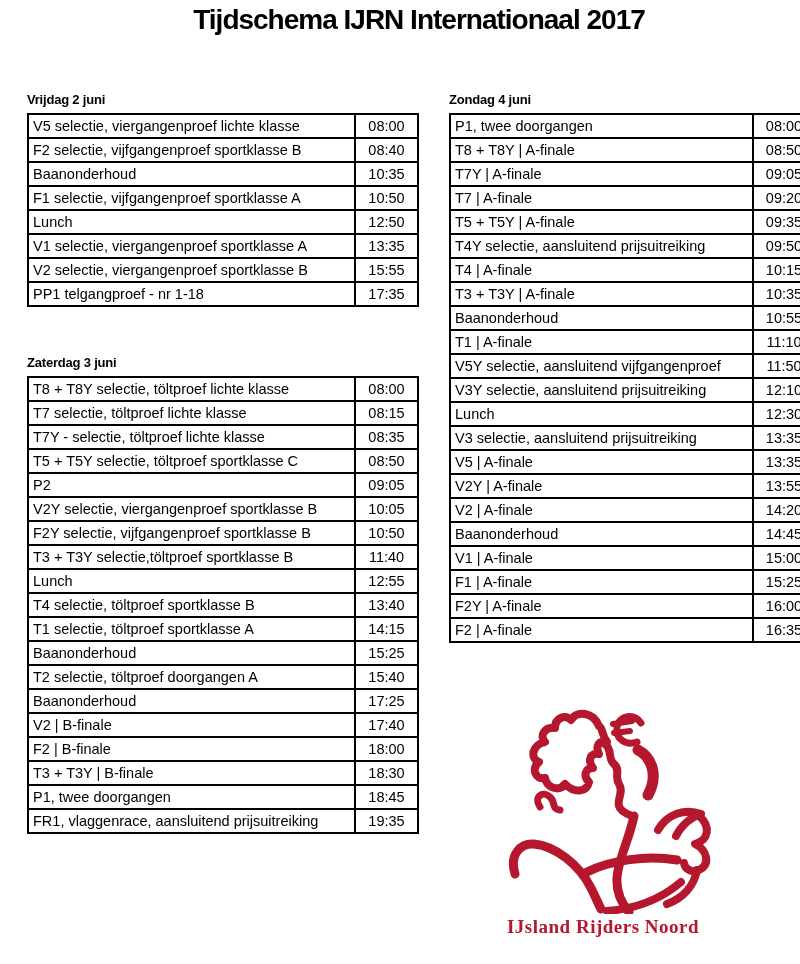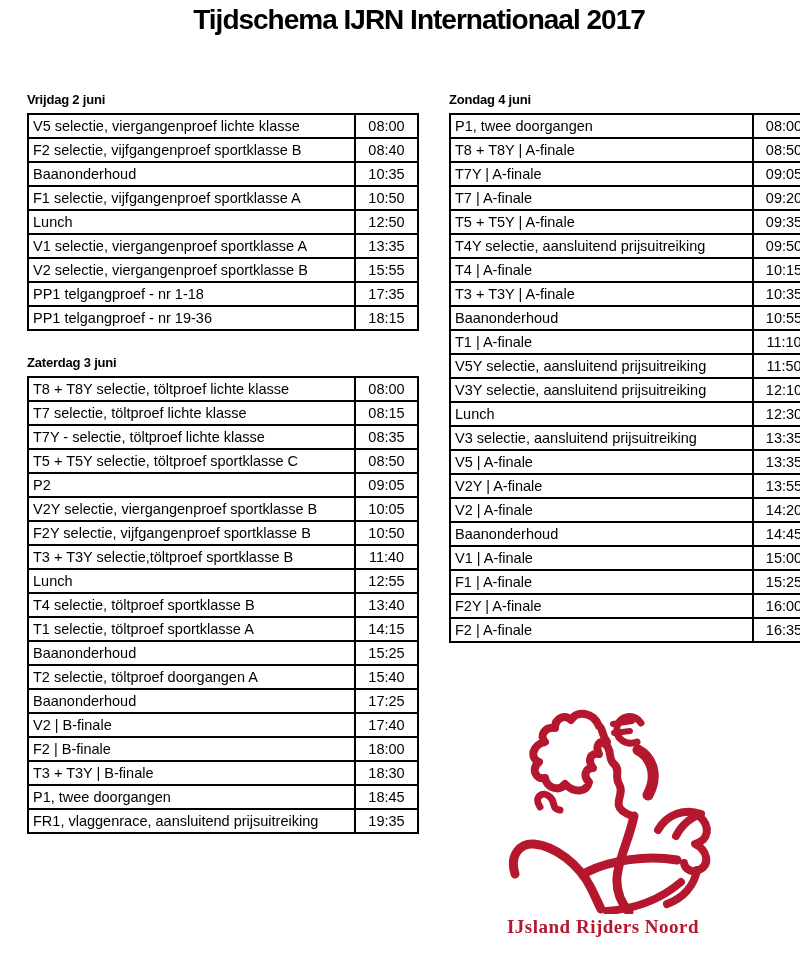--- a/index.html
+++ b/index.html
@@ -76,24 +76,20 @@
             <td class="time">13:35</td>
           </tr>
           <tr>
             <td class="event">V2 selectie, viergangenproef sportklasse B</td>
             <td class="time">15:55</td>
           </tr>
           <tr>
             <td class="event">PP1 telgangproef - nr 1-18</td>
             <td class="time">17:35</td>
           </tr>
-          <tr>
-            <td class="event">PP1 telgangproef - nr 19-36</td>
-            <td class="time">18:15</td>
-          </tr>
         </tbody>
     </table>
   </section>
 
   <section class="day-section col-left" style="left:8px;top:353px;width:392px;">
     <div class="day-header">Zaterdag 3 juni</div>
     <table class="schedule">
       <tbody>
           <tr>
             <td class="event">T8 + T8Y selectie, töltproef lichte klasse</td>
@@ -213,21 +209,21 @@
           </tr>
           <tr>
             <td class="event">Baanonderhoud</td>
             <td class="time">10:55</td>
           </tr>
           <tr>
             <td class="event">T1 | A-finale</td>
             <td class="time">11:10</td>
           </tr>
           <tr>
-            <td class="event">V5Y selectie, aansluitend prijsuitreiking</td>
+            <td class="event">V5Y selectie, aansluitend vijfgangenproef</td>
             <td class="time">11:50</td>
           </tr>
           <tr>
             <td class="event">V3Y selectie, aansluitend prijsuitreiking</td>
             <td class="time">12:10</td>
           </tr>
           <tr>
             <td class="event">Lunch</td>
             <td class="time">12:30</td>
           </tr>

